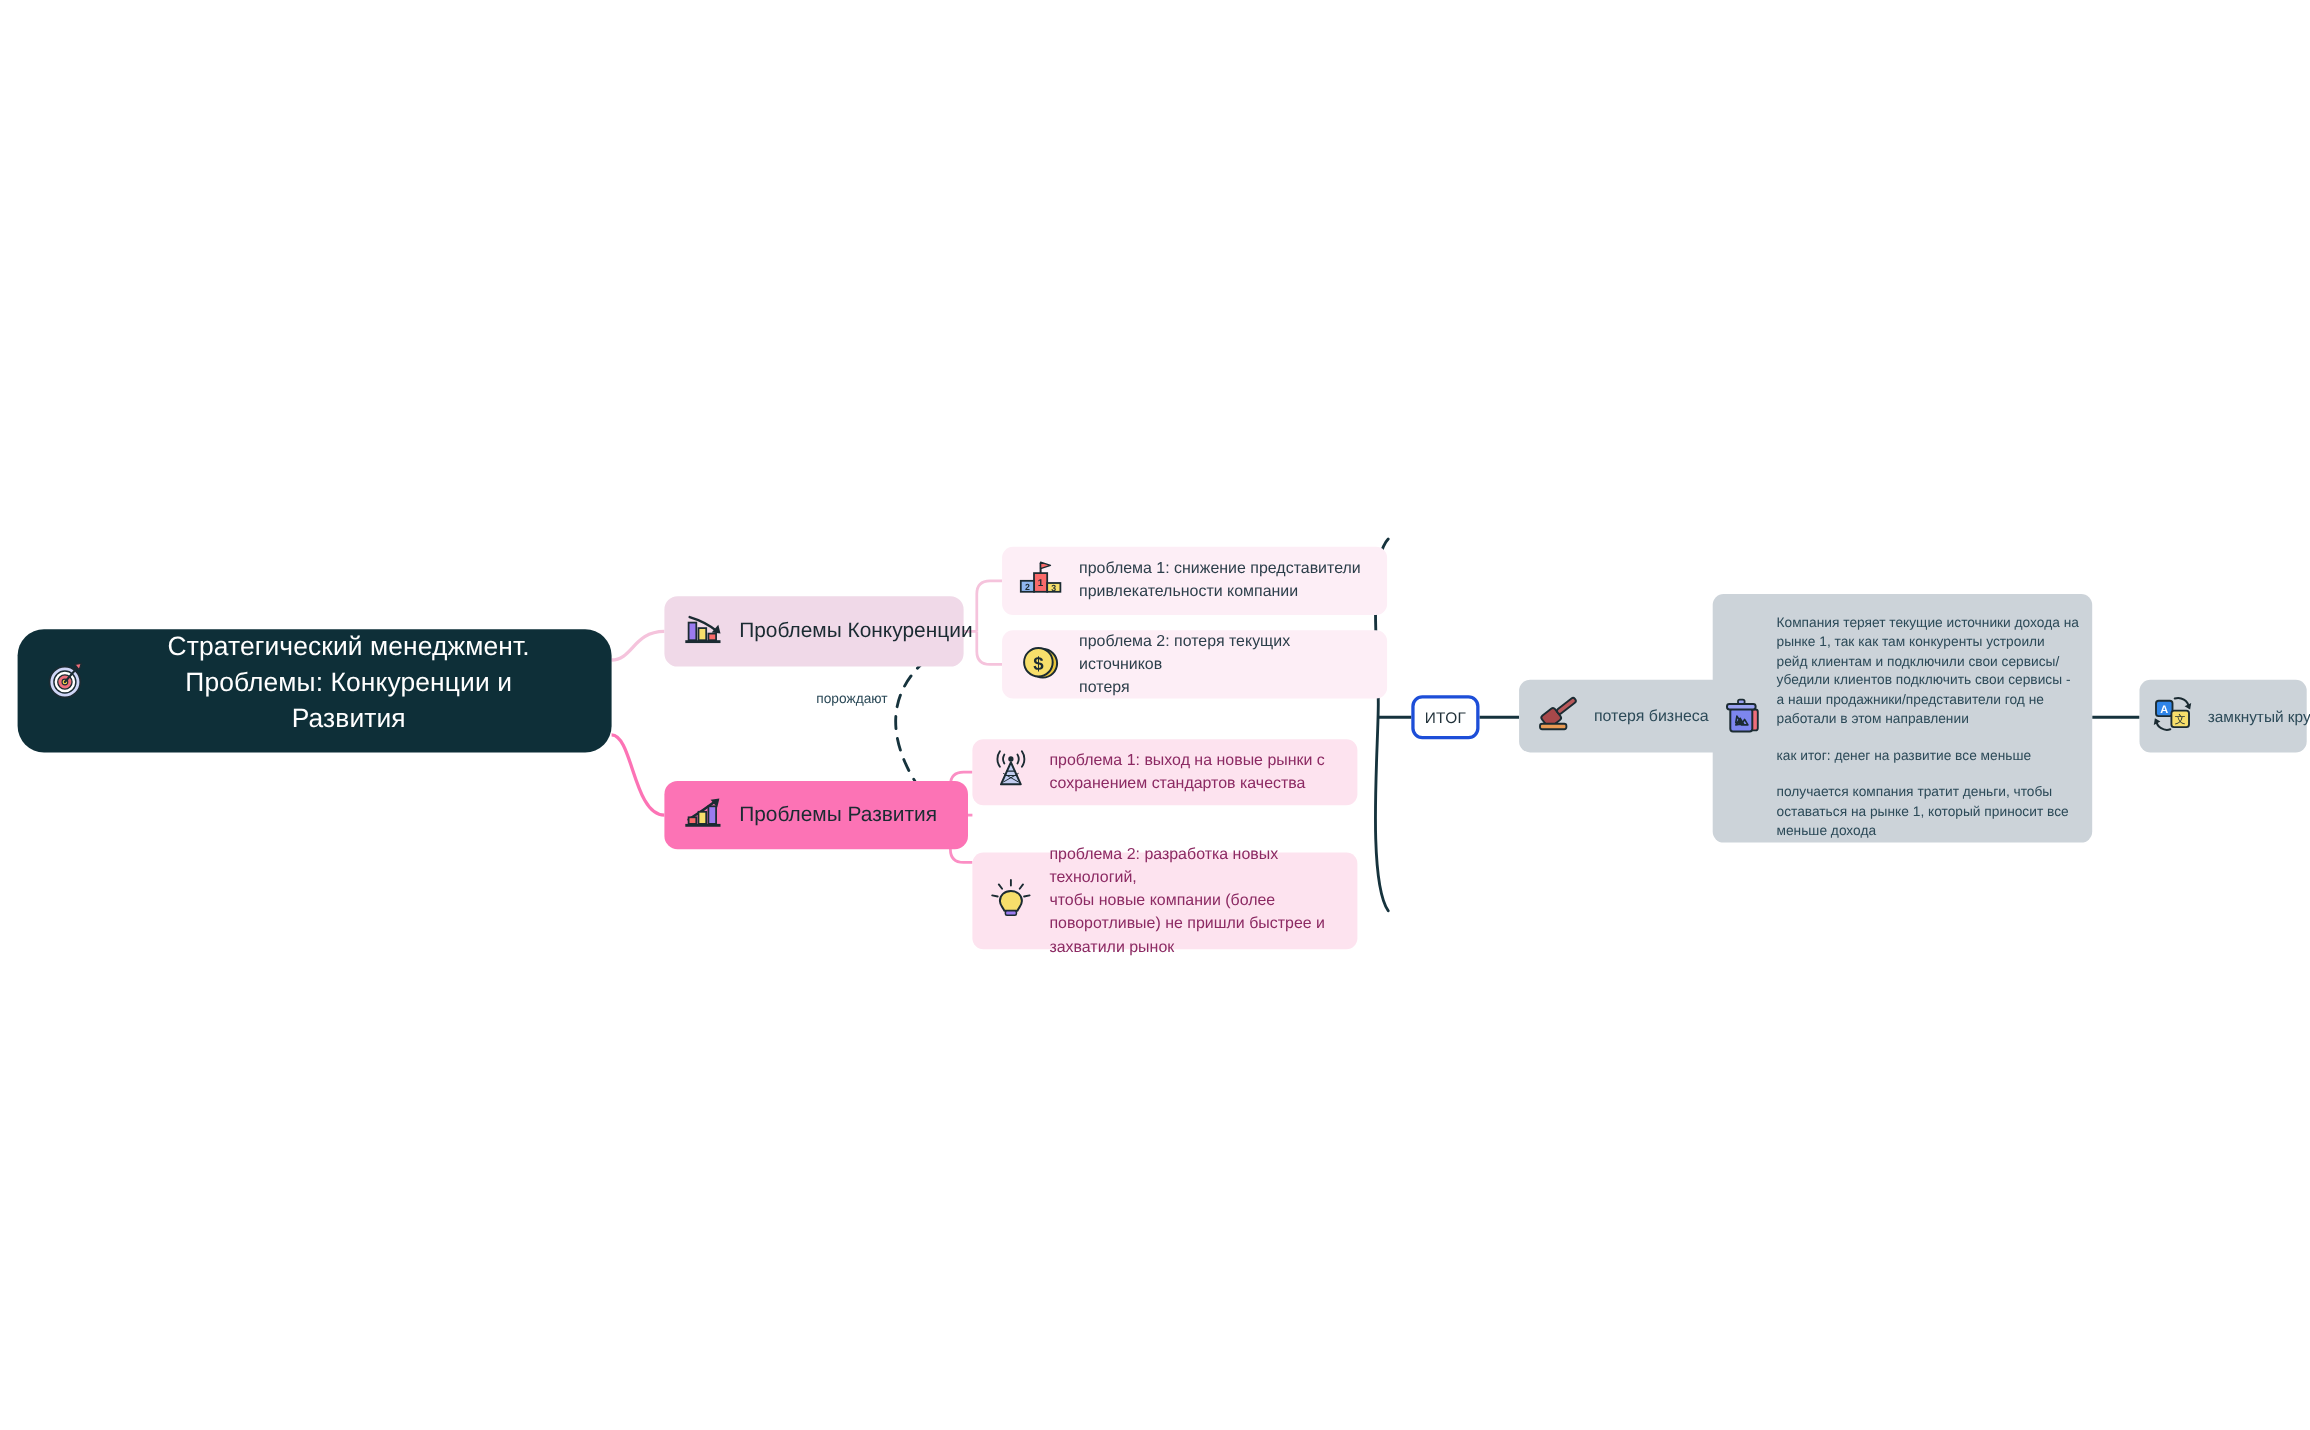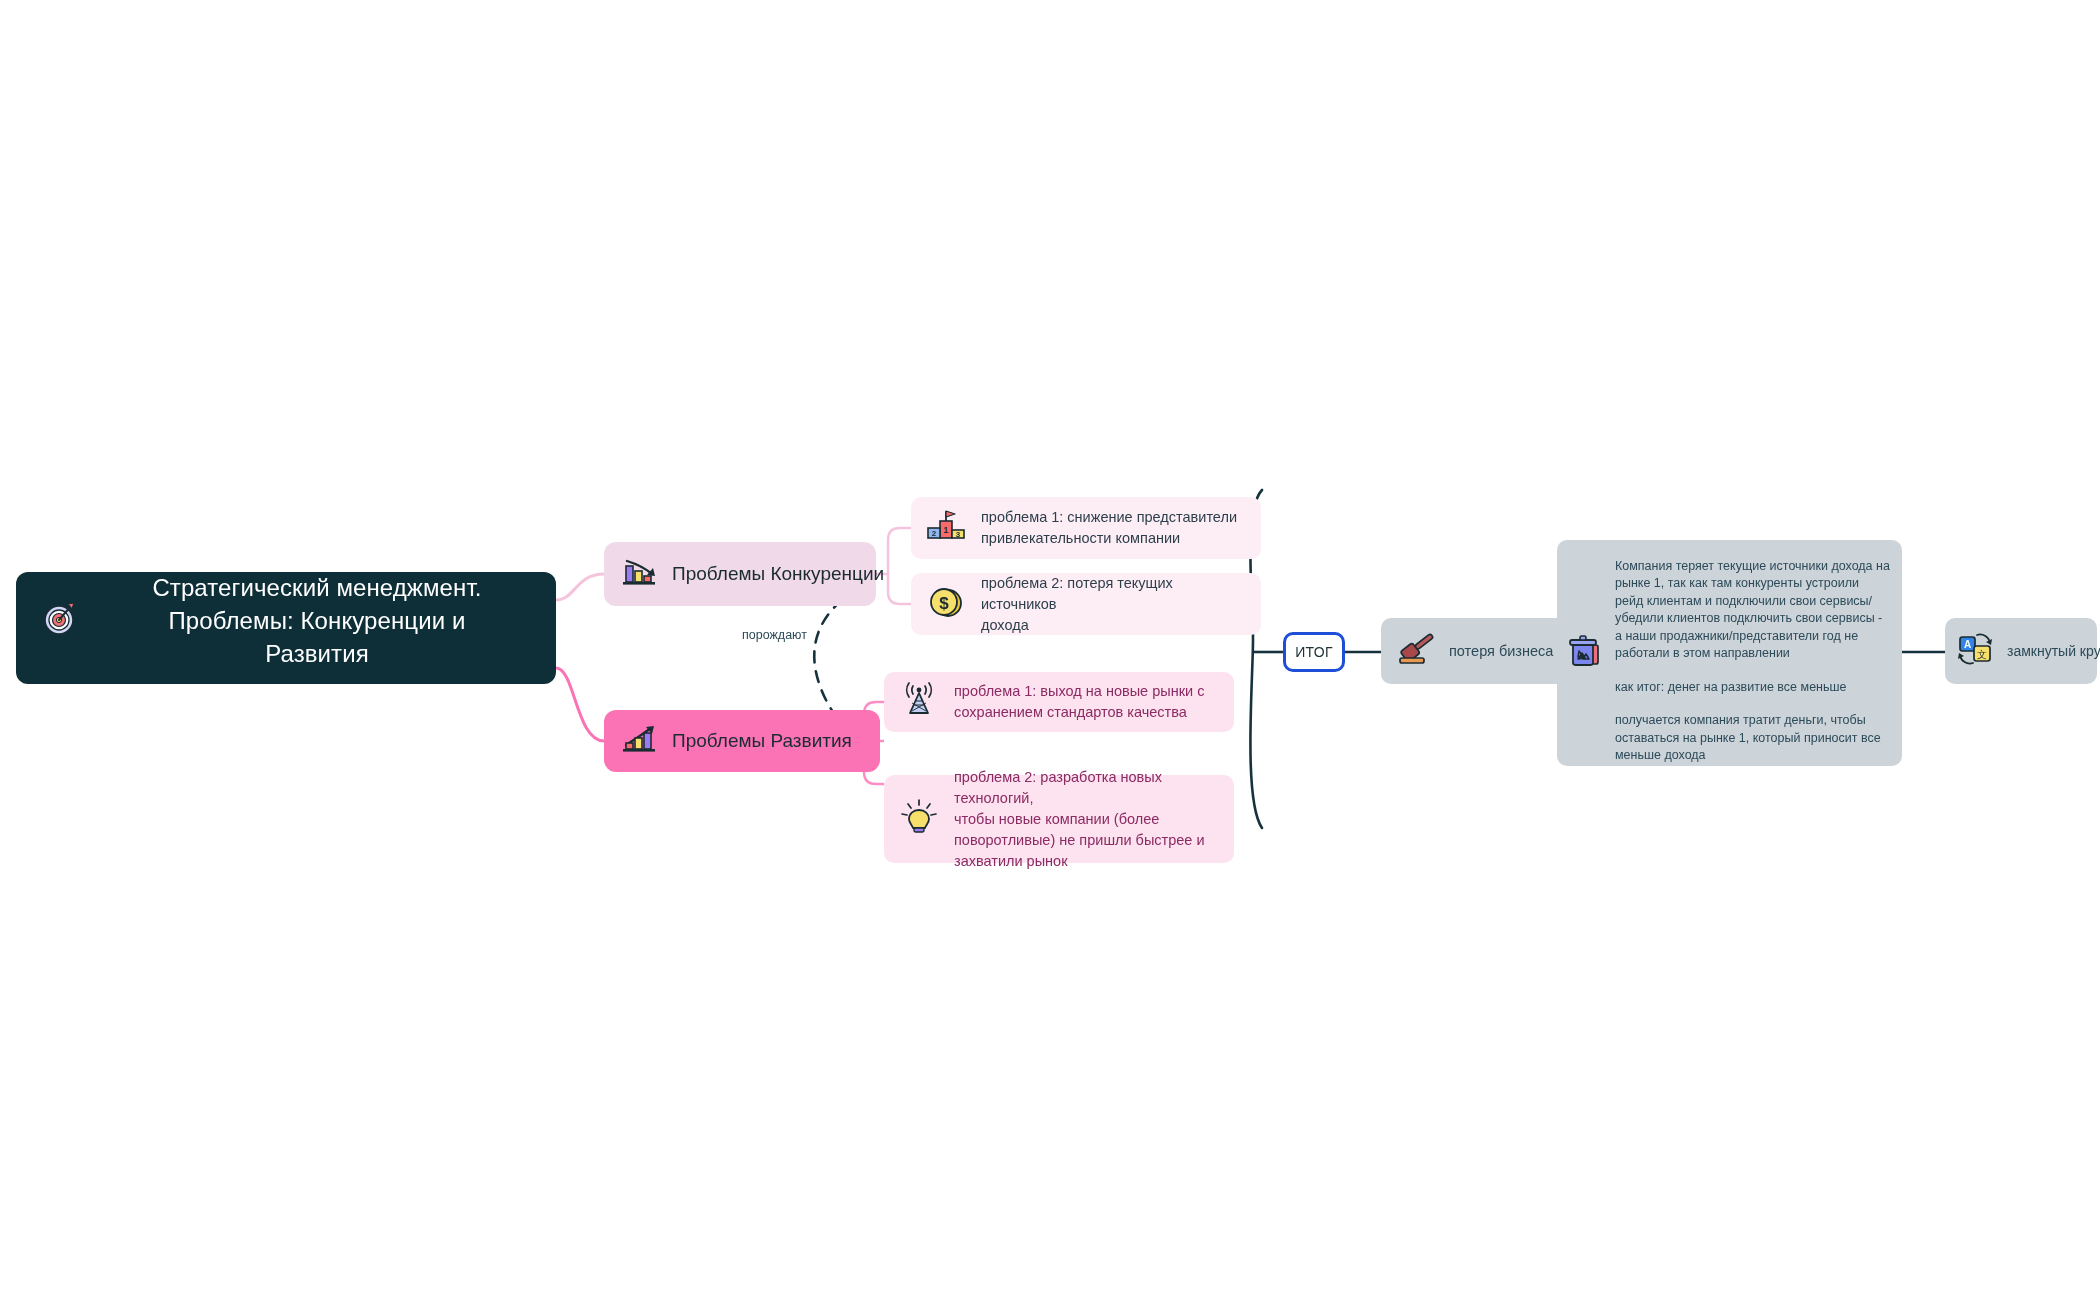--- a/index.html
+++ b/index.html
@@ -11,21 +11,21 @@
     position:relative;
   }
   #canvas{position:absolute;inset:0;}
   svg.links{position:absolute;left:0;top:0;width:2100px;height:1300px;pointer-events:none;}
 
   .node{position:absolute;box-sizing:border-box;display:flex;align-items:center;}
 
   
   #root-node{
     left:16px;top:572px;width:540px;height:112px;
-    background:#0e2f38;border-radius:12px;
+    background:#0e2f38;border-radius:24px;
     padding:0 18px 16px 22px;gap:14px;
   }
   #root-node .label{
     color:#ffffff;font-size:24px;line-height:33px;text-align:center;
     flex:1;letter-spacing:.1px;
   }
 
   
   .branch{border-radius:12px;padding:0 20px 0 16px;gap:12px;}
   #branch-competition{
@@ -185,21 +185,21 @@
   <div class="node leaf comp" id="leaf-c2">
     <span class="ico">
       <svg width="42" height="40" viewBox="0 0 42 40">
         <circle cx="23" cy="21" r="13" fill="#e8c53c" stroke="#1b2b32" stroke-width="1.8"></circle>
         <circle cx="19" cy="20" r="13" fill="#f7df6b" stroke="#1b2b32" stroke-width="1.8"></circle>
         <text x="19" y="27" font-family="Liberation Sans, sans-serif" font-size="17" font-weight="bold" fill="#1b2b32" text-anchor="middle">$</text>
       </svg>
     </span>
     <span class="txt">
       <span>проблема 2: потеря текущих источников</span><br>
-      <span>дохода</span>
+      <span>потеря</span>
     </span>
   </div>
 
   <div class="node leaf dev" id="leaf-d1">
     <span class="ico">
       <svg width="42" height="40" viewBox="0 0 42 40">
         <path d="M21 13 L12 33 L30 33 Z" fill="#c2cdf0" stroke="#1b2b32" stroke-width="1.8" stroke-linejoin="round"></path>
         <path d="M15 25 L27 25 M17 21 L25 21" stroke="#1b2b32" stroke-width="1.1"></path>
         <path d="M14 23 L28 31 M28 23 L14 31" stroke="#1b2b32" stroke-width="0.9"></path>
         <circle cx="21" cy="10" r="2.4" fill="#1b2b32"></circle>

